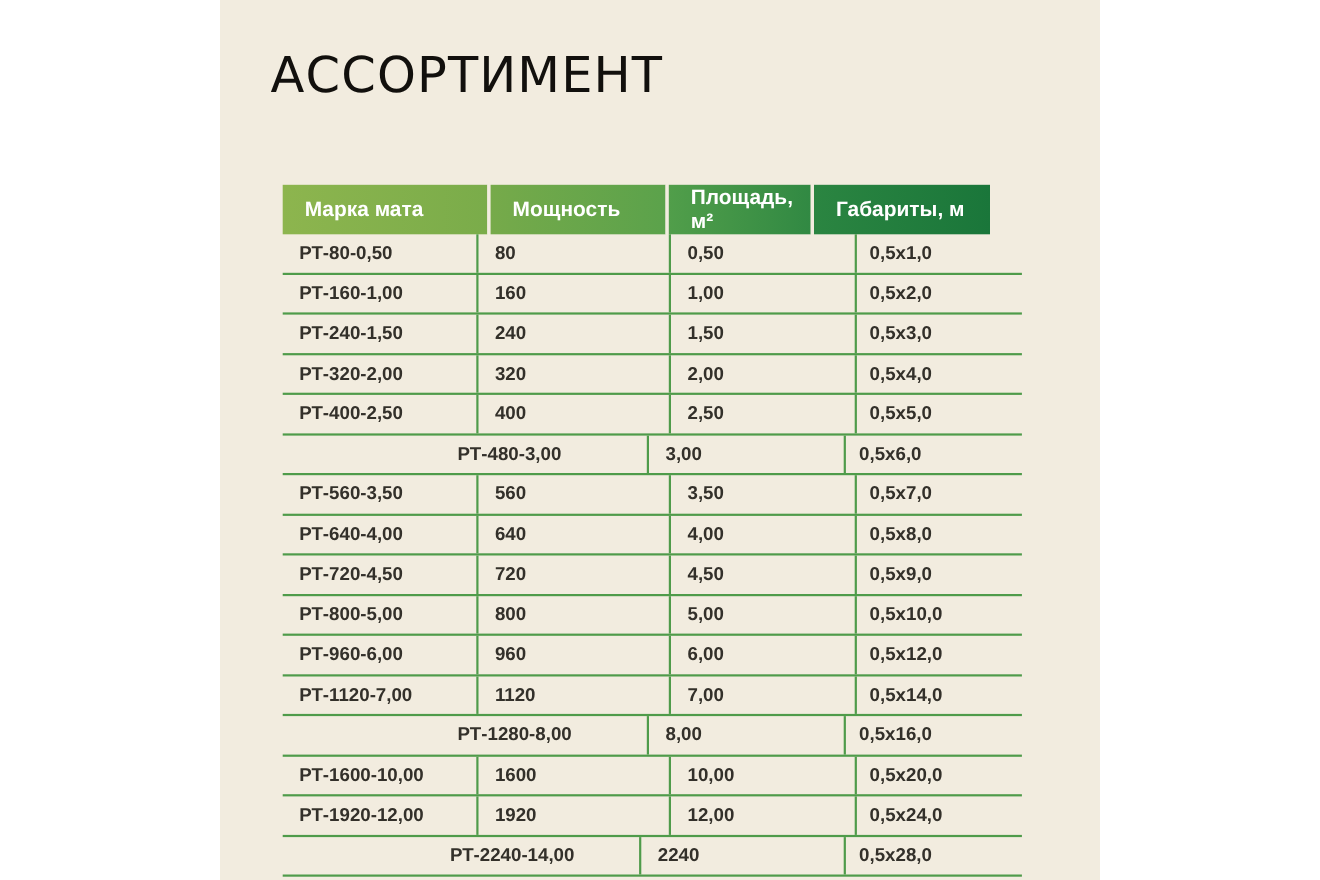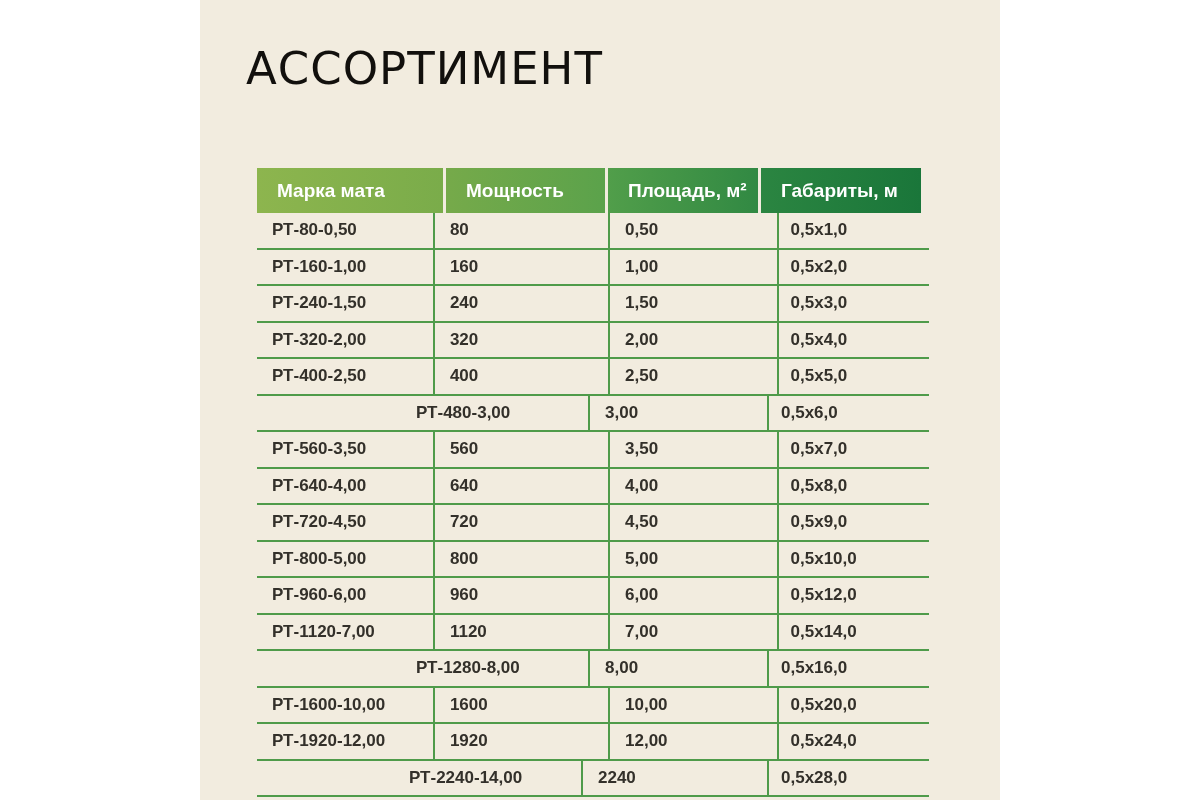--- a/index.html
+++ b/index.html
@@ -52,21 +52,21 @@
     display:flex;
     align-items:center;
     padding-left:20px;
     color:var(--header-text);
     font-size:19px;
     font-weight:700;
     border-right:3px solid var(--panel-bg);
   }
   .th.c1{width:189px;background:linear-gradient(90deg,var(--h1a),var(--h1b));}
   .th.c2{width:162px;background:linear-gradient(90deg,var(--h2a),var(--h2b));}
-  .th.c3{width:153px;background:linear-gradient(90deg,var(--h3a),var(--h3b));}
+  .th.c3{width:132px;background:linear-gradient(90deg,var(--h3a),var(--h3b));}
   .th.c4{width:160px;background:linear-gradient(90deg,var(--h4a),var(--h4b));border-right:none;}
   .tr{
     display:flex;
     height:36.5px;
     border-bottom:2px solid var(--grid);
     justify-content:flex-end;
   }
   .td{
     display:flex;
     align-items:center;

